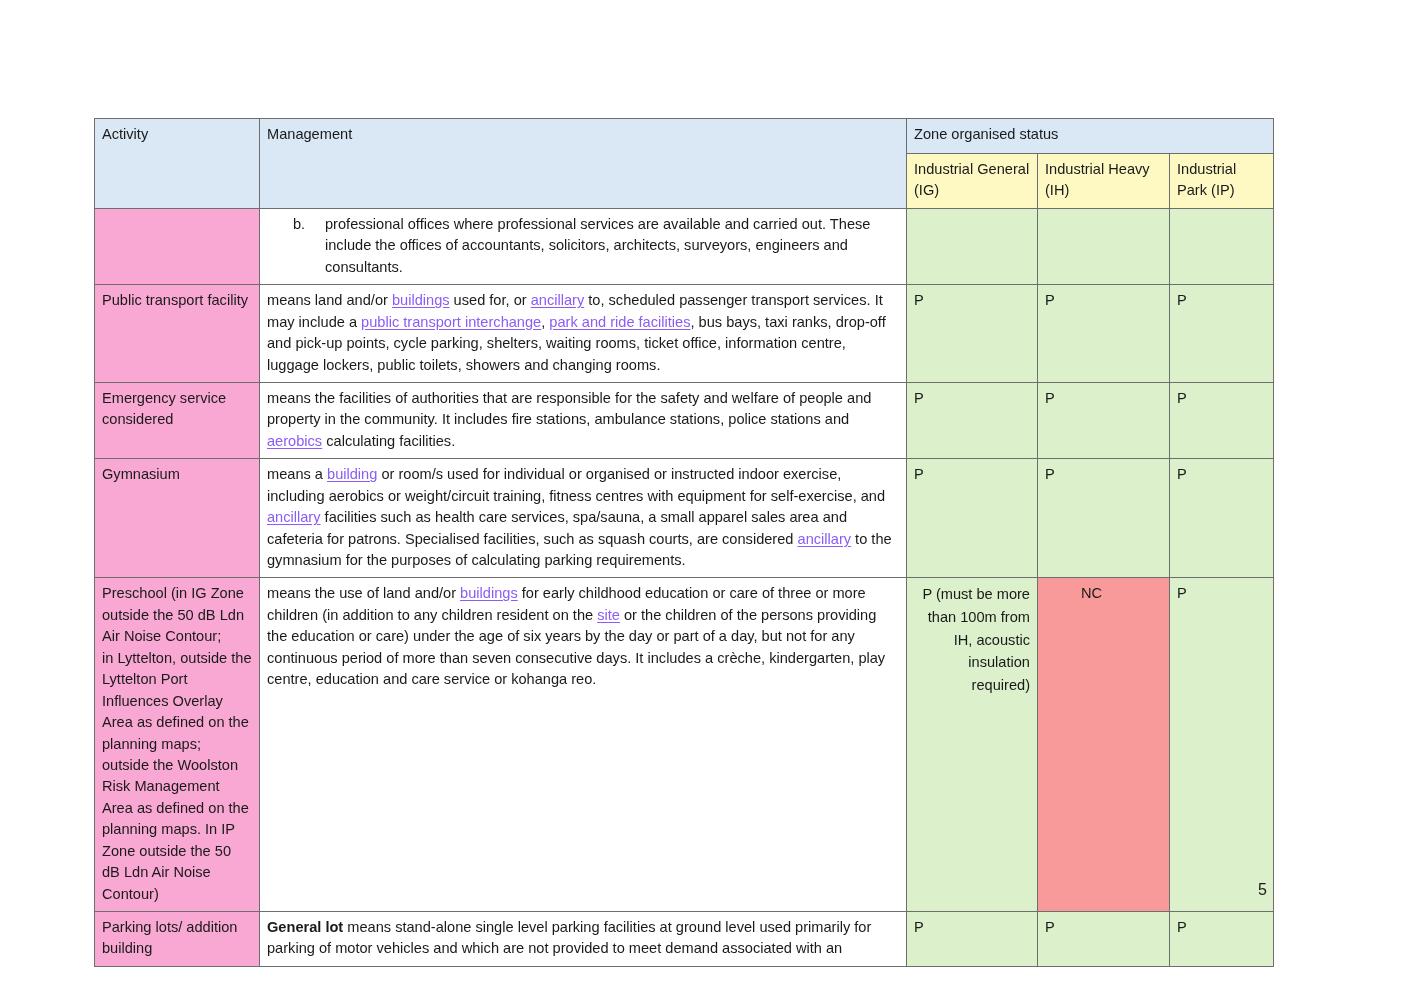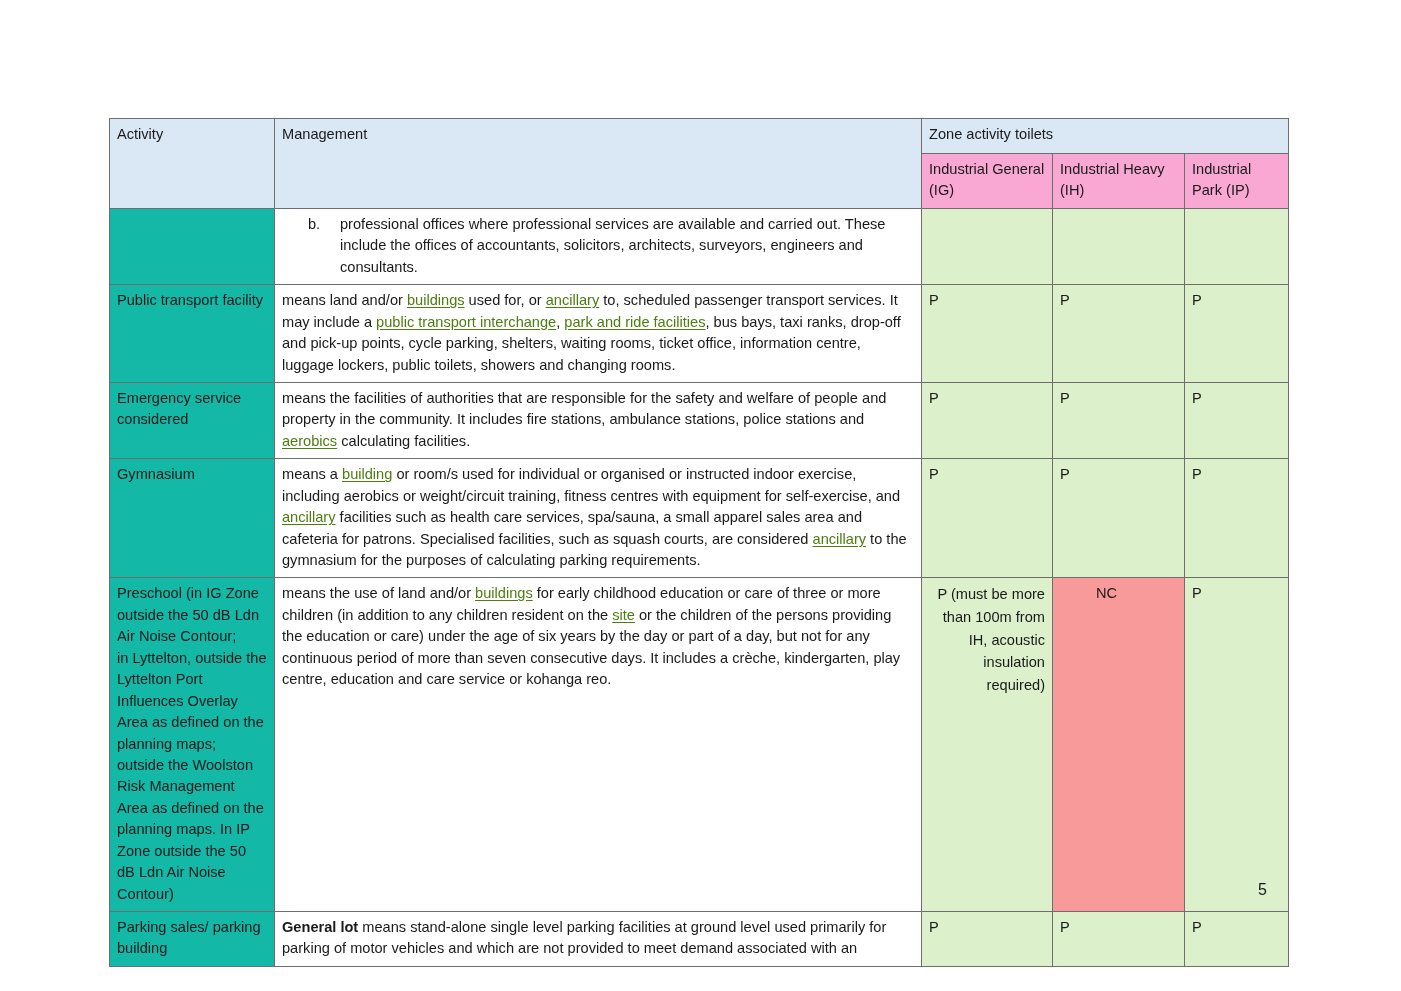--- a/index.html
+++ b/index.html
@@ -20,21 +20,21 @@
     position: absolute;
     left: 0;
     top: 0;
     width: 1401px;
     height: 991px;
     background: #fff;
   }
 
   .table-wrap {
     position: absolute;
-    left: 109px;
+    left: 94px;
     top: 118px;
     width: 1179px;
   }
 
   table.zone-table {
     border-collapse: collapse;
     table-layout: fixed;
     width: 1179px;
     border: 1.3px solid #4a4a4a;
   }
@@ -64,30 +64,30 @@
     font-size: 14.8px;
   }
   .hdr-activity   { height: 62px; }
   .hdr-definition { height: 62px; }
   .hdr-zone-group {
     height: 23px;
     padding-top: 4px;
     padding-bottom: 3px;
   }
   .hdr-sub {
-    background: #f9a8d4;
+    background: #fef9c3;
     font-weight: bold;
     font-size: 14.8px;
     padding-top: 5px;
     height: 36px;
   }
 
   
   .act-cell {
-    background: #14b8a6;
+    background: #f9a8d4;
     font-size: 14.6px;
   }
   .def-cell {
     background: #ffffff;
     font-size: 14.6px;
   }
   .status {
     background: #dbf0cb;
     text-align: center;
     font-size: 14.6px;
@@ -98,21 +98,21 @@
     background: #f89a9a;
     padding-left: 43px;
   }
   .status.note {
     line-height: 1.55;
     text-align: right;
   }
 
   
   .lnk {
-    color: #4d7c0f;
+    color: #8b5cf6;
     text-decoration: underline;
     text-underline-offset: 1.5px;
   }
 
   .bold-term { font-weight: bold; }
 
   
   .sub-list {
     margin: 0;
     padding: 0 0 0 58px;
@@ -145,21 +145,21 @@
         <col class="c-activity">
         <col class="c-definition">
         <col class="c-ig">
         <col class="c-ih">
         <col class="c-ip">
       </colgroup>
       <thead>
         <tr>
           <th class="hdr hdr-activity" rowspan="2">Activity</th>
           <th class="hdr hdr-definition" rowspan="2">Management</th>
-          <th class="hdr hdr-zone-group" colspan="3">Zone activity toilets</th>
+          <th class="hdr hdr-zone-group" colspan="3">Zone organised status</th>
         </tr>
         <tr>
           <th class="hdr-sub">Industrial General (IG)</th>
           <th class="hdr-sub">Industrial Heavy (IH)</th>
           <th class="hdr-sub">Industrial Park (IP)</th>
         </tr>
       </thead>
       <tbody id="table-body">
           <tr>
             <td class="act-cell activity-multiline"></td>
@@ -193,21 +193,21 @@
           </tr>
           <tr>
             <td class="act-cell activity-multiline">Preschool (in IG Zone outside the 50 dB Ldn Air Noise Contour;
 in Lyttelton, outside the Lyttelton Port Influences Overlay Area as defined on the planning maps; outside the Woolston Risk Management Area as defined on the planning maps. In IP Zone outside the 50 dB Ldn Air Noise Contour)</td>
             <td class="def-cell"><span>means the use of land and/or </span><span class="lnk">buildings</span><span> for early childhood education or care of three or more children (in addition to any children resident on the </span><span class="lnk">site</span><span> or the children of the persons providing the education or care) under the age of six years by the day or part of a day, but not for any continuous period of more than seven consecutive days. It includes a crèche, kindergarten, play centre, education and care service or kohanga reo.</span></td>
             <td class="status note">P (must be more than 100m from IH, acoustic insulation required)</td>
             <td class="status nc">NC</td>
             <td class="status">P</td>
           </tr>
           <tr>
-            <td class="act-cell activity-multiline">Parking sales/ parking building</td>
+            <td class="act-cell activity-multiline">Parking lots/ addition building</td>
             <td class="def-cell"><span class="bold-term">General lot</span><span> means stand-alone single level parking facilities at ground level used primarily for parking of motor vehicles and which are not provided to meet demand associated with an</span></td>
             <td class="status">P</td>
             <td class="status">P</td>
             <td class="status">P</td>
           </tr>
         </tbody>
     </table>
   </div>
 
   <div class="page-number">5</div>

